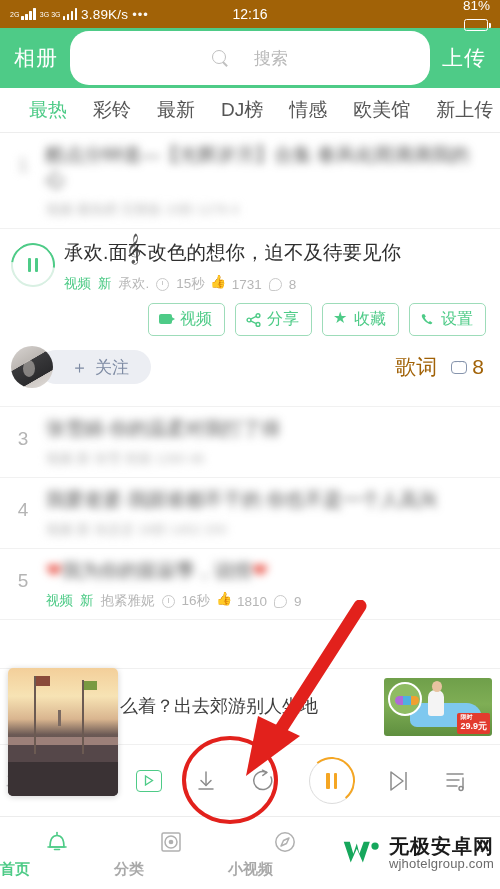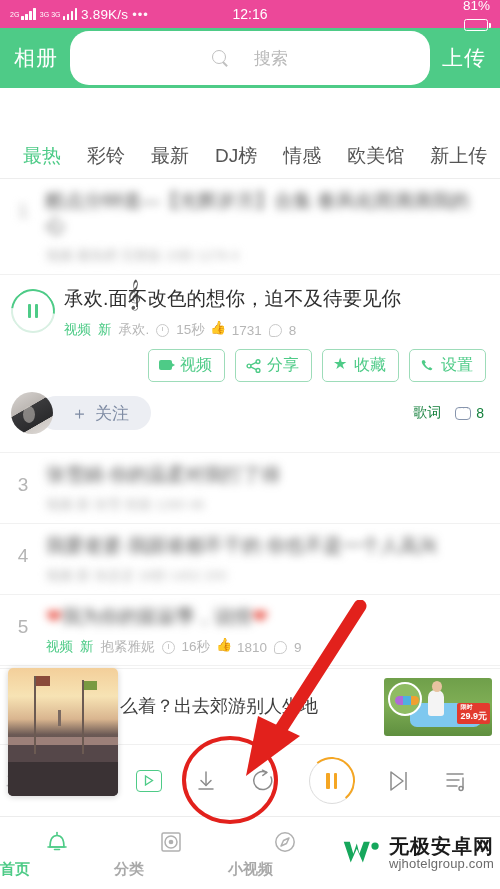--- a/index.html
+++ b/index.html
@@ -6,21 +6,21 @@
   html, body {
     width: 500px; height: 889px;
     font-family: "Liberation Sans", "DejaVu Sans", sans-serif;
     background: #ffffff;
     overflow: hidden;
   }
   #app { position: relative; width: 500px; height: 889px; background: #fff; overflow: hidden; }
 
   
   .statusbar {
-    height: 28px; background: #ec4899; color: #ffffff;
+    height: 28px; background: #a16207; color: #ffffff;
     display: flex; align-items: center; padding: 0 10px;
     font-size: 14px; position: relative;
   }
   .sb-left { display: flex; align-items: center; gap: 4px; }
   .sig { display: inline-flex; align-items: flex-end; gap: 1.5px; height: 12px; }
   .sig i { display: block; width: 2.5px; background: #fff; border-radius: .5px; }
   .sig i:nth-child(1){ height:4px; } .sig i:nth-child(2){ height:6px; }
   .sig i:nth-child(3){ height:9px; } .sig i:nth-child(4){ height:12px; }
   .gtag { font-size: 7px; line-height: 7px; vertical-align: top; margin-right: -2px; }
   .sb-speed { font-size: 13.5px; letter-spacing: .2px; }
@@ -42,22 +42,22 @@
     display: flex; align-items: center; justify-content: center; gap: 25px;
   }
   .search-ico { width: 17px; height: 17px; position: relative; display:inline-block; }
   .search-ico::before { content:''; position:absolute; left:0; top:0; width:12px; height:12px; border:1.7px solid #c0c0c0; border-radius:50%; }
   .search-ico::after { content:''; position:absolute; left:10.5px; top:11px; width:6px; height:1.7px; background:#c0c0c0; transform:rotate(45deg); transform-origin: left center; }
   .search-ph { color: #b9b9b9; font-size: 17px; }
 
   
   .tabs {
     height: 45px; display: flex; align-items: center; gap: 0;
-    padding-left: 10px; border-bottom: 1px solid #ededed; background:#fff;
-    overflow: hidden; white-space: nowrap; margin-top: 46px;
+    padding-left: 16px; border-bottom: 1px solid #ededed; background:#fff;
+    overflow: hidden; white-space: nowrap;
   }
   .tab { font-size: 19px; color: #555; padding: 0 13px; flex: none; }
   .tab.active { color: #4ecb87; }
 
   
   .list { background: #fff; }
   .row { display: flex; padding: 9px 14px 9px 0; border-bottom: 1px solid #f1f1f1; position: relative; }
   .rank { width: 46px; flex: none; text-align: center; color: #b4b4b4; font-size: 19px; padding-top: 12px; }
   .rowbody { flex: 1; min-width: 0; }
   .rtitle { font-size: 19px; color: #3d3d3d; line-height: 1.32; }
@@ -103,21 +103,21 @@
     width: 42px; height: 42px; border-radius: 50%; flex: none; overflow:hidden; position: relative;
     background: linear-gradient(150deg,#d9d5d2 0%,#bdb8b4 38%,#3a3a3c 39%,#2b2b2d 72%,#cfcac6 73%,#e3dfdb 100%);
     z-index: 2;
   }
   .avatar::after { content:''; position:absolute; left:12px; top:14px; width:12px; height:17px; border-radius:50%; background:#cac5c0; opacity:.55; }
   .follow-pill {
     margin-left: -14px; height: 34px; background: #eceef3; border-radius: 17px;
     display: flex; align-items: center; padding: 0 22px 0 32px; color: #7e8ba3; font-size: 17px; gap: 7px;
   }
   .follow-plus { font-size: 17px; color:#7e8ba3; }
-  .lyric-area { margin-left: auto; display: flex; align-items: center; gap: 14px; padding-right: 2px; color:#15803d; font-size:14px; }
+  .lyric-area { margin-left: auto; display: flex; align-items: center; gap: 14px; padding-right: 2px; color:#a16207; font-size:21px; }
   .cmt-box { width:16px; height:13px; border:1.4px solid #8795ad; border-radius:4px; position:relative; display:inline-block; }
   .cmt-box::after { content:'\00b7\00b7\00b7'; position:absolute; left:2px; top:-6px; font-size:10px; color:#8795ad; letter-spacing:.5px; }
   .cmt-wrap { display:flex; align-items:center; gap:5px; }
 
   
   .float-thumb {
     position: absolute; left: 8px; top: 668px; width: 110px; height: 128px;
     border-radius: 5px; overflow: hidden; z-index: 40; box-shadow: 0 1px 6px rgba(0,0,0,.18);
     background: linear-gradient(#f3cf9a 0%, #f7e3b4 22%, #d9b58f 40%, #6c5a55 52%, #4a4042 70%, #393133 100%);
   }
@@ -135,21 +135,21 @@
   .ad-thumb {
     width: 108px; height: 58px; margin-right: 8px; border-radius: 3px; flex: none; position: relative; overflow:hidden;
     background: linear-gradient(#6f9f4a 0%, #7fae55 45%, #5f8f3f 100%);
   }
   .ad-lounger { position:absolute; left:26px; bottom:9px; width:72px; height:24px; background:#7ec8ef; border-radius:14px 18px 10px 8px; }
   .ad-person { position:absolute; left:44px; bottom:20px; width:16px; height:26px; background:#f4f4f4; border-radius:7px 7px 3px 3px; }
   .ad-head { position:absolute; left:48px; bottom:44px; width:10px; height:11px; background:#e7c3a0; border-radius:50%; }
   .ad-circle { position:absolute; left:4px; top:4px; width:34px; height:34px; border-radius:50%; border:2px solid #fff; background:#8fbc63; }
   .ad-circle::after { content:''; position:absolute; left:5px; top:12px; width:24px; height:9px; border-radius:5px;
      background: linear-gradient(90deg,#b06ad6 0%,#b06ad6 33%,#4fb0e0 33%,#4fb0e0 66%,#f0a030 66%); }
-  .ad-price { position:absolute; right:2px; bottom:12px; background:#e23b2e; color:#fff; font-size:9px; padding:1px 3px; border-radius:2px; font-weight:bold; }
+  .ad-price { position:absolute; right:2px; bottom:2px; background:#e23b2e; color:#fff; font-size:9px; padding:1px 3px; border-radius:2px; font-weight:bold; }
   .ad-price small { display:block; font-size:6px; line-height:6px; }
 
   
   .player {
     position: absolute; left: 0; right: 0; top: 744px; height: 72px;
     background: #fff; border-top: 1px solid #f0f0f0; display: flex; align-items: center; z-index: 35;
   }
   .pl-title { width: 120px; padding-left: 6px; font-size: 16px; color: #c8c8c8; overflow: hidden; white-space: nowrap; }
   .pl-controls { flex: 1; display: flex; align-items: center; justify-content: space-around; padding-right: 14px; }
   .ctrl { color: #8c8c8c; display: flex; align-items: center; justify-content: center; }

